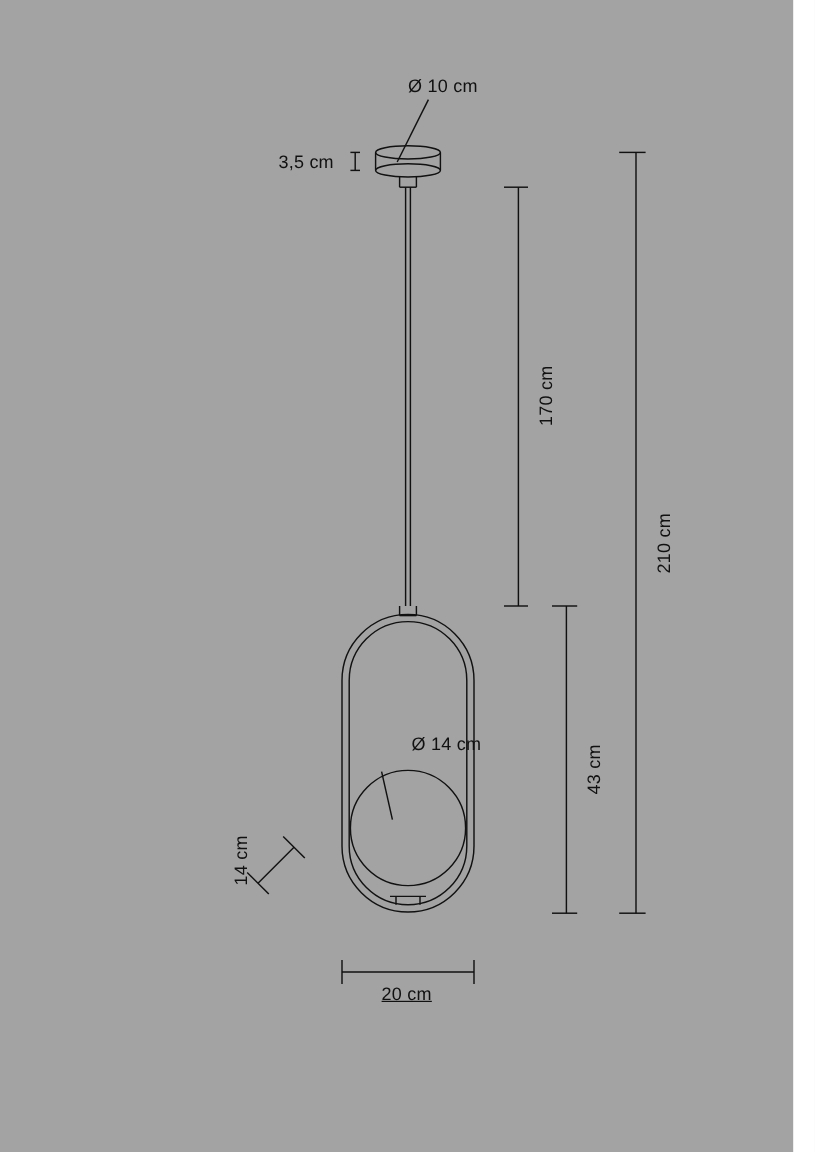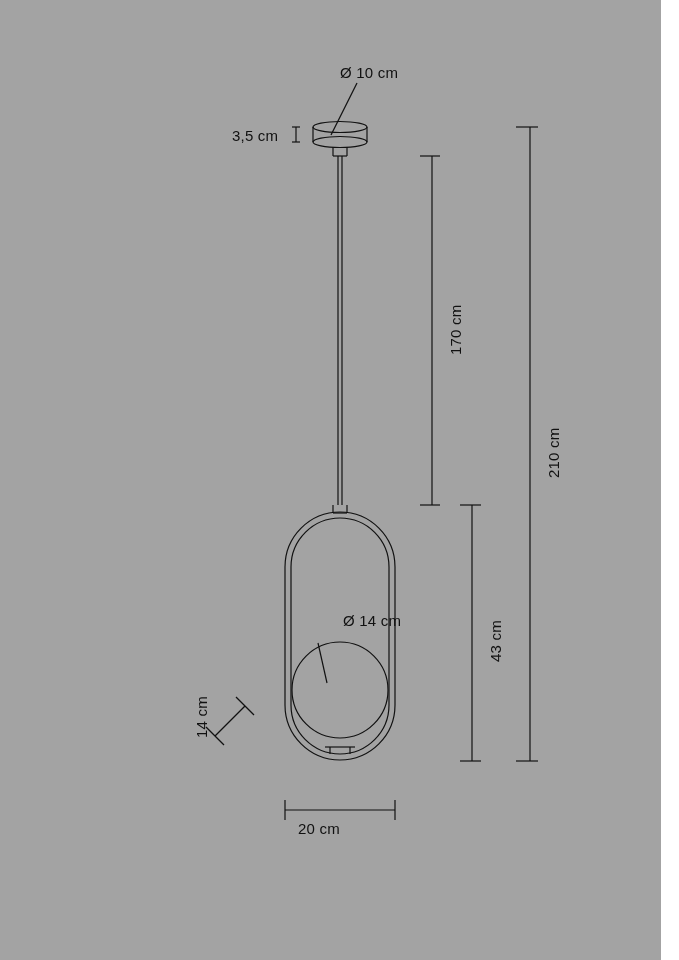--- a/index.html
+++ b/index.html
@@ -138,15 +138,15 @@
   <div class="dim-label rot90" style="left:447px; top:355px;">170 cm</div>
 
   <div class="dim-label rot90" style="left:545px; top:478px;">210 cm</div>
 
   <div class="dim-label rot90" style="left:487px; top:662px;">43 cm</div>
 
   <div class="dim-label" style="left:307px; top:612px;margin-left:36px;">Ø 14 cm</div>
 
   <div class="dim-label rot-diag" style="left:193px; top:738px;">14 cm</div>
 
-  <div class="dim-label" style="left:298px; top:820px;">20 cm</div>
+  <div class="dim-label" style="left:318px; top:820px;text-decoration:underline;">20 cm</div>
 
 </div>
 
 </body></html>

